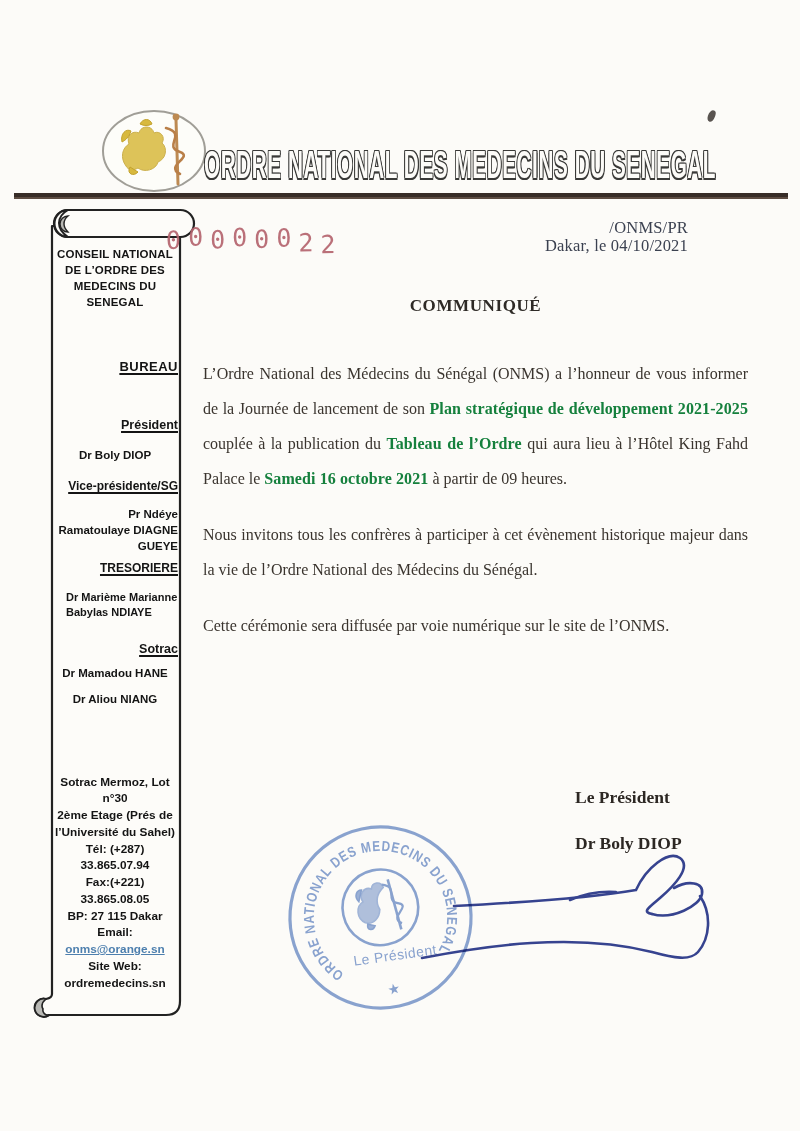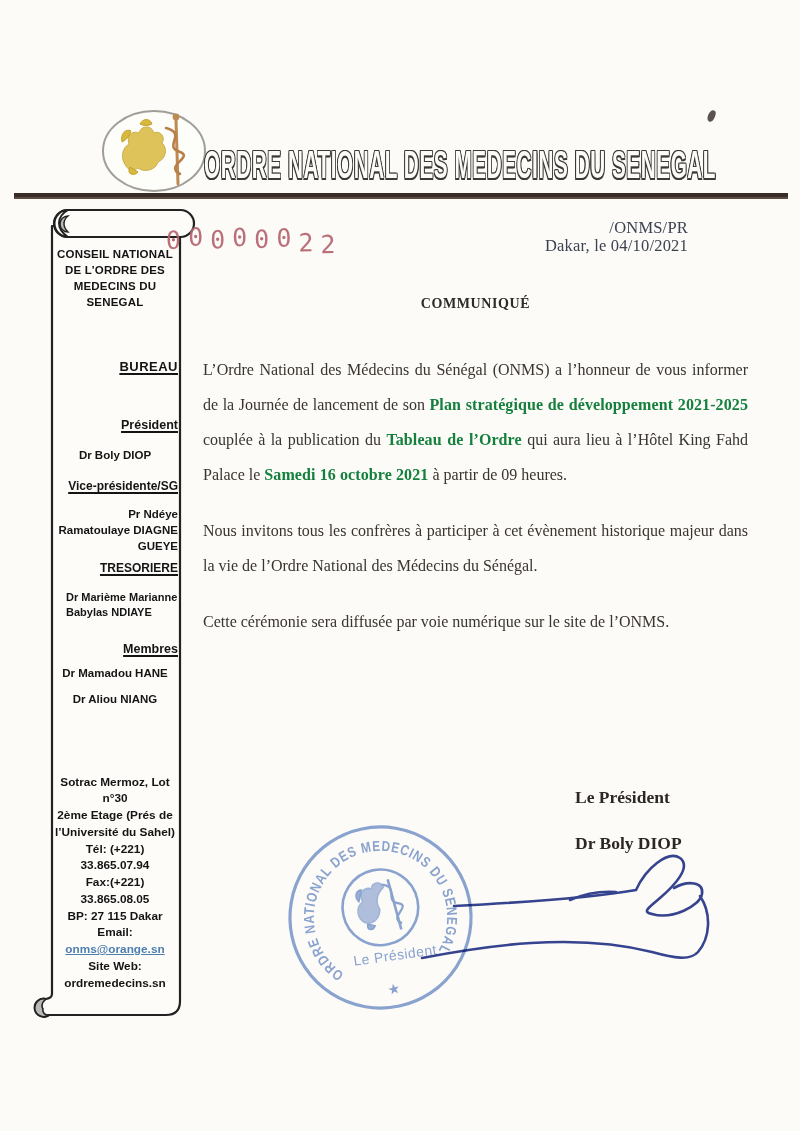--- a/index.html
+++ b/index.html
@@ -63,21 +63,21 @@
     transform:rotate(-0.6deg);
   }
   .ref-block {
     position:absolute; left:448px; top:219px; width:240px; text-align:right;
     font-size:16.5px; color:#3b4150; line-height:1.12; letter-spacing:.2px;
   }
 
   
   .letter { position:absolute; left:203px; top:296px; width:545px; }
   .communique {
-    text-align:center; font-weight:700; font-size:14px; letter-spacing:.6px;
+    text-align:center; font-weight:700; font-size:17px; letter-spacing:.6px;
     color:#2e2a26; margin-bottom:40px;
   }
   .para {
     font-size:16px; line-height:35px; text-align:justify; color:#3a342e;
     margin-bottom:21px;
   }
   .para b { color:#15803d; letter-spacing:.1px; }
 
   .signoff-title { position:absolute; left:575px; top:787px; font-size:17.5px; font-weight:700; color:#2c2723; }
   .signoff-name  { position:absolute; left:575px; top:833px; font-size:17.5px; font-weight:700; color:#2c2723; }
@@ -130,29 +130,29 @@
     <div class="sb-bureau u">BUREAU</div>
     <div class="sb-pres-label u">Président</div>
     <div class="sb-pres-name">Dr Boly DIOP</div>
     <div class="sb-vp-label u">Vice-présidente/SG</div>
     <div class="sb-vp-name pre">Pr Ndéye
 Ramatoulaye DIAGNE
 GUEYE</div>
     <div class="sb-tres-label u">TRESORIERE</div>
     <div class="sb-tres-name pre">Dr Marième Marianne
 Babylas NDIAYE</div>
-    <div class="sb-membres-label u">Membres</div>
+    <div class="sb-membres-label u">Sotrac</div>
     <div class="sb-member1">Dr Mamadou HANE</div>
     <div class="sb-member2">Dr Aliou NIANG</div>
     <div class="sb-address">
       <div class="pre">Sotrac Mermoz, Lot
 n°30</div>
       <div class="pre">2ème Etage (Prés de
 l’Université du Sahel)</div>
-      <div class="pre">Tél: (+221)
+      <div class="pre">Tél: (+287)
 33.865.07.94</div>
       <div class="pre">Fax:(+221)
 33.865.08.05</div>
       <div>BP: 27 115 Dakar</div>
       <div>Email:</div>
       <div class="link">onms@orange.sn</div>
       <div>Site Web:</div>
       <div>ordremedecins.sn</div>
     </div>
   </div>

